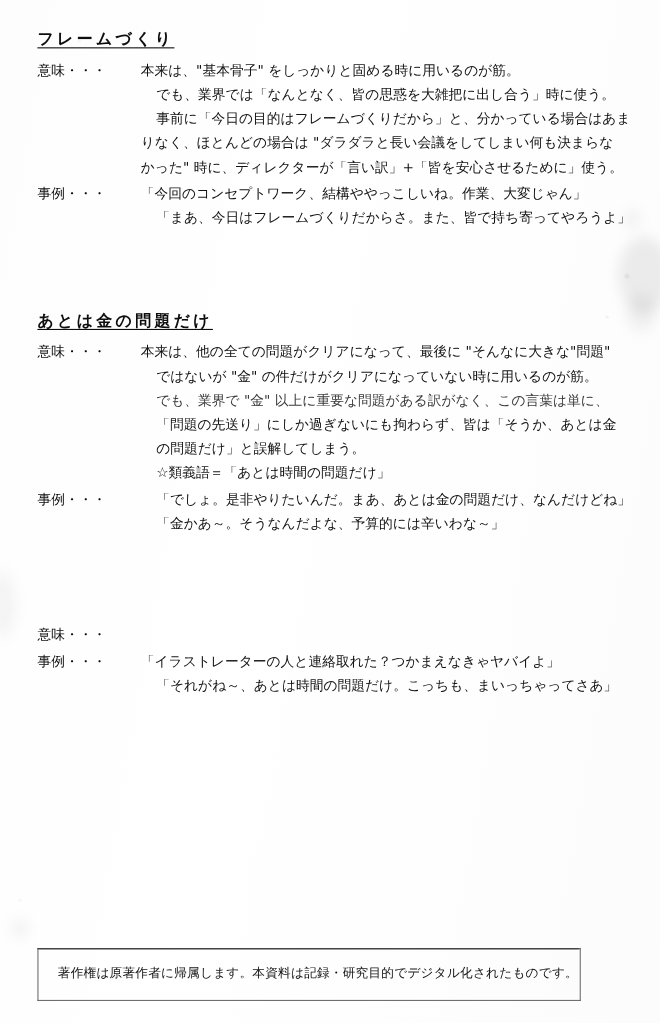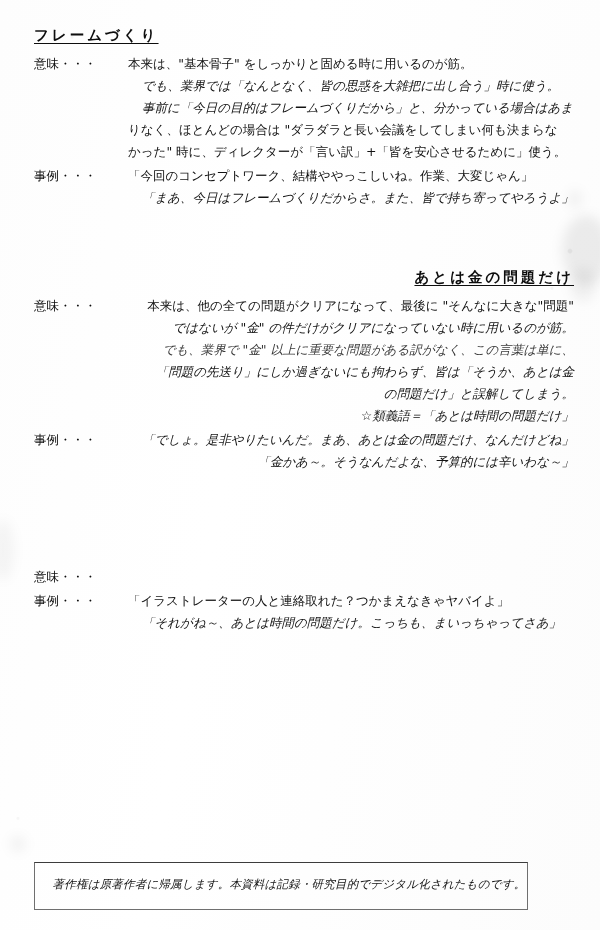--- a/index.html
+++ b/index.html
@@ -84,21 +84,20 @@
     flex: 1 1 auto;
   }
   .line {
     font-size: 12.5px;
     line-height: 22px;
     color: #121212;
     white-space: pre-wrap;
   }
   .line.indent {
     padding-left: 14px;
-    font-style: italic;
   }
   .faint-2 { color: #3a3a3a; }
 
   
   #footer-box {
     position: absolute;
     left: 34px;
     top: 862px;
     width: 492px;
     height: 46px;
@@ -107,21 +106,20 @@
     background: transparent;
   }
   #footer-text {
     position: absolute;
     left: 16px; right: 0;
     top: 14px;
     text-align: center;
     font-size: 11.5px;
     color: #141414;
     letter-spacing: 0.2px;
-    font-style: italic;
   }
 
   
   .hr-faint {
     position: absolute;
     left: 34px;
     width: 492px;
     height: 1px;
     background: #4a4a4a;
   }
@@ -155,21 +153,21 @@
 
     <div class="entry">
       <div class="entry-label">事例・・・</div>
       <div class="entry-body">
         <div class="line">「今回のコンセプトワーク、結構ややっこしいね。作業、大変じゃん」</div>
         <div class="line indent">「まあ、今日はフレームづくりだからさ。また、皆で持ち寄ってやろうよ」</div>
       </div>
     </div>
   </div>
 
-  <div class="section" style="top:268px;text-align:right;">
+  <div class="section" style="top:282px;">
     <div class="section-heading">あとは金の問題だけ</div>
 
     <div class="entry">
       <div class="entry-label">意味・・・</div>
       <div class="entry-body">
         <div class="line">本来は、他の全ての問題がクリアになって、最後に "そんなに大きな"問題"</div>
         <div class="line indent">ではないが "金" の件だけがクリアになっていない時に用いるのが筋。</div>
         <div class="line indent faint-2">でも、業界で "金" 以上に重要な問題がある訳がなく、この言葉は単に、</div>
         <div class="line indent">「問題の先送り」にしか過ぎないにも拘わらず、皆は「そうか、あとは金</div>
         <div class="line indent">の問題だけ」と誤解してしまう。</div>

